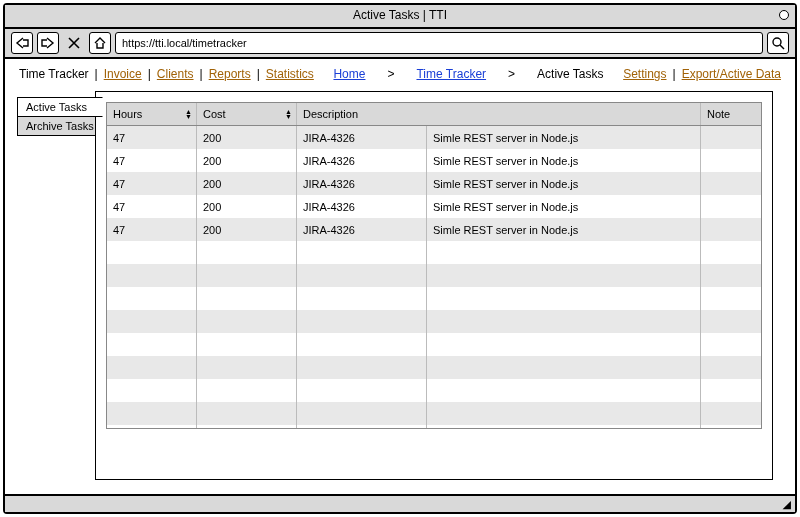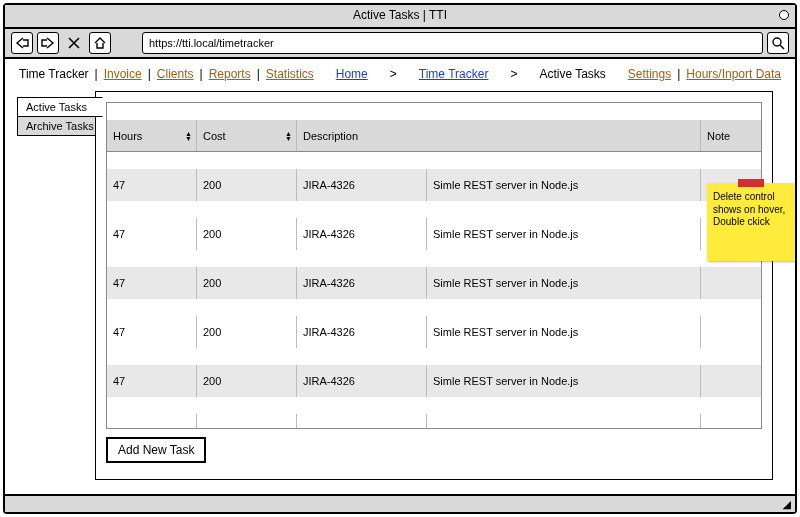--- a/index.html
+++ b/index.html
@@ -54,21 +54,20 @@
   }
   .urlbar {
     flex: 1;
     height: 22px;
     border: 1.5px solid #000;
     border-radius: 3px;
     background: #fff;
     display: flex; align-items: center;
     padding: 0 6px;
     font-size: 11px;
-    margin-left: 27px;
   }
   .searchicon {
     width: 22px; height: 22px;
     border: 1.5px solid #000;
     border-radius: 3px;
     background: #fff;
     display: flex; align-items: center; justify-content: center;
   }
   .content {
     position: absolute;
@@ -112,24 +111,23 @@
 
   .table {
     position: absolute;
     left: 10px; right: 10px; top: 10px; bottom: 50px;
     border: 1px solid #888;
     background: #fff;
     overflow: hidden;
   }
   .thead, .trow {
     display: flex;
-    height: 32px;
+    height: 23px;
     align-items: center;
     font-size: 11px;
-    margin-top: 17px;
   }
   .thead { background: #d9d9d9; border-bottom: 1px solid #888; }
   .trow:nth-child(odd) { background: #e8e8e8; }
   .trow:nth-child(even) { background: #fff; }
   .cell {
     padding: 0 6px;
     height: 100%;
     display: flex; align-items: center;
     border-right: 1px solid #bbb;
     position: relative;
@@ -249,21 +247,21 @@
         <span class="bc-sep">&gt;</span>
         <span class="bc-link">Time Tracker</span>
         <span class="bc-sep">&gt;</span>
         <span class="bc-current">Active Tasks</span>
       </div>
 
       <span class="spacer"></span>
 
       <span class="link">Settings</span>
       <span class="sep">|</span>
-      <span class="link">Hours/Inport Data</span>
+      <span class="link">Export/Active Data</span>
     </div>
 
     <div class="side-tabs">
       <div class="side-tab active">Active Tasks</div>
       <div class="side-tab inactive">Archive Tasks</div>
     </div>
 
     <div class="main-panel">
 
       <div class="table">
@@ -392,25 +390,21 @@
             <div class="trow">
               <div class="cell c-hours"></div>
               <div class="cell c-cost"></div>
               <div class="cell c-task"></div>
               <div class="cell c-desc"></div>
               <div class="cell c-note"></div>
             </div>
           </div>
       </div>
 
-      <button class="addbtn">Add New Task</button>
     </div>
 
   </div>
 
-  <div class="sticky">
-    <span>Delete control shows on hover, Double ckick</span>
-  </div>
 
   <div class="statusbar">
     <span class="resize-grip">◢</span>
   </div>
 </div>
 
 </body></html>

